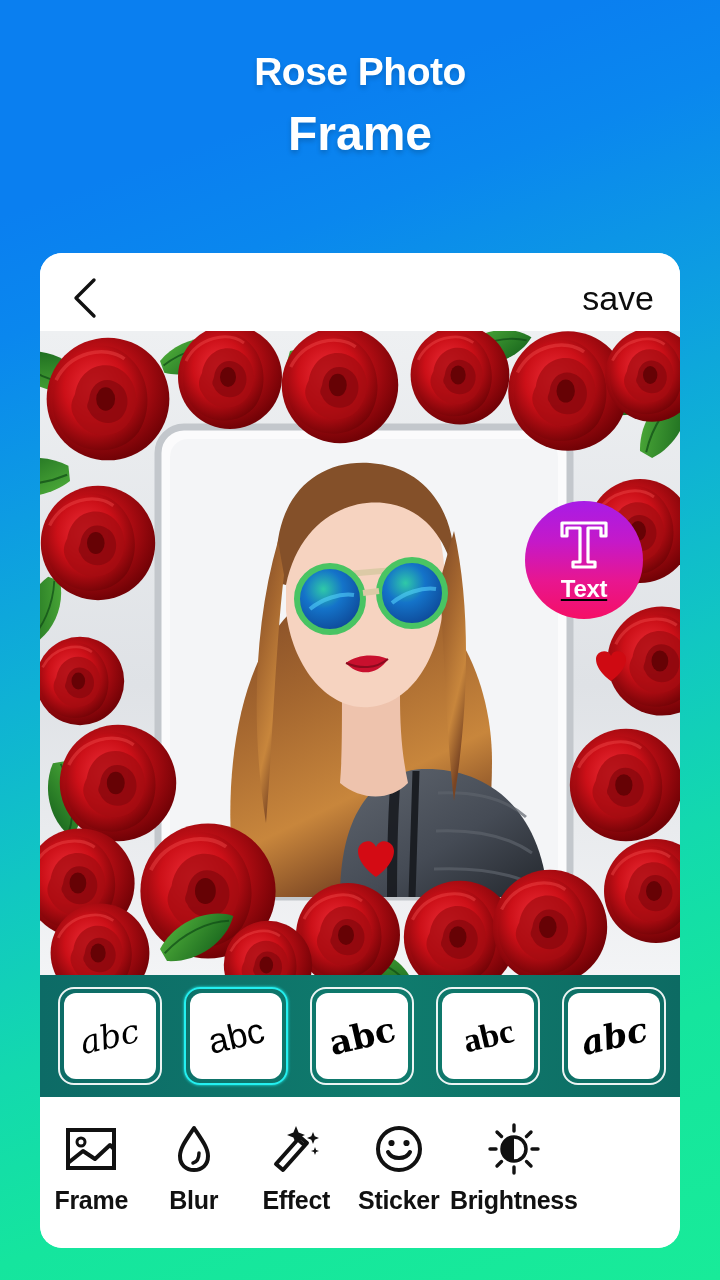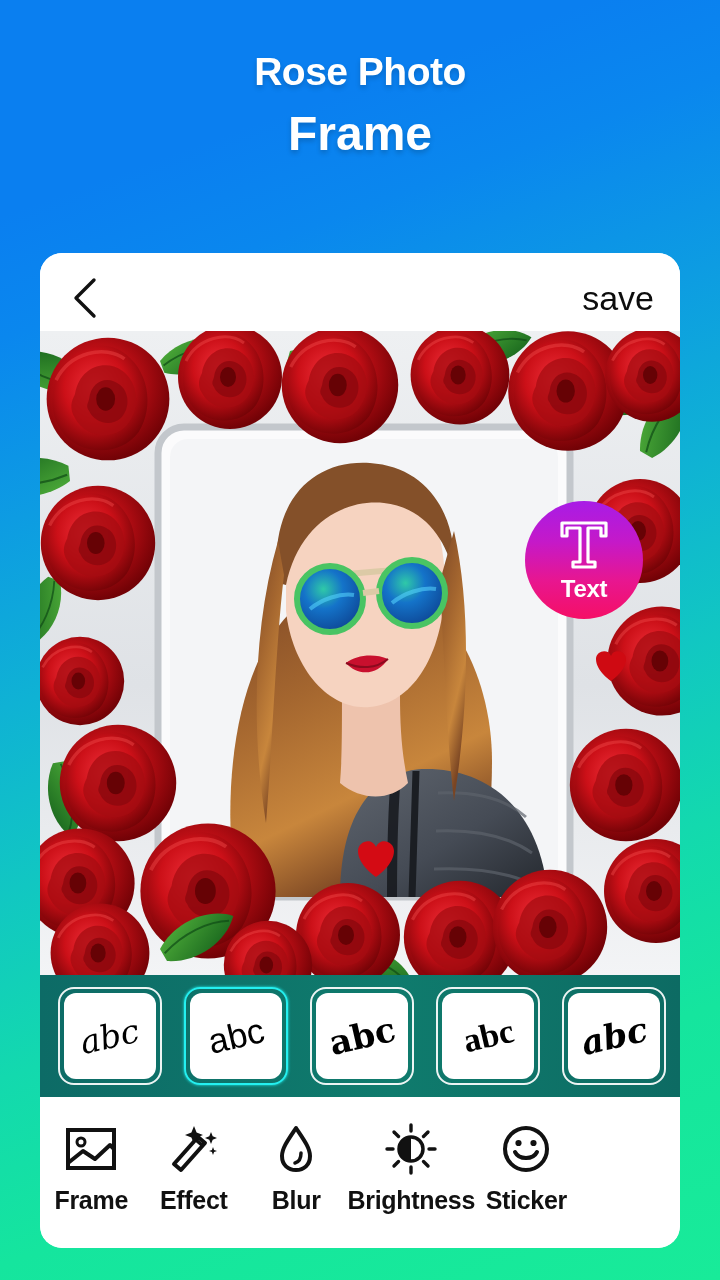--- a/index.html
+++ b/index.html
@@ -146,20 +146,21 @@
     position: absolute;
     left: 525px; top: 1101px;
     width: 118px; height: 118px;
     border-radius: 50%;
     background: linear-gradient(180deg, #a81ce6 0%, #c519c8 35%, #e8168f 68%, #f50f66 100%);
     display: flex; flex-direction: column;
     align-items: center; justify-content: center;
     gap: 2px;
     cursor: pointer;
     z-index: 5;
+    text-decoration: underline;
   }
   .text-fab .tool-label { color: #ffffff; font-size: 24px; }
 </style>
 </head>
 <body>
 
 <div id="app">
 
   <div class="title-wrap">
     <div class="title-line1">Rose Photo</div>
@@ -411,39 +412,51 @@
               <rect x="3" y="3" width="46" height="38" fill="none" stroke="#111" stroke-width="4"></rect>
               <circle cx="16" cy="15" r="4" fill="none" stroke="#111" stroke-width="3"></circle>
               <polyline points="3,36 18,24 30,32 45,18 49,22" fill="none" stroke="#111" stroke-width="4" stroke-linejoin="round"></polyline>
             </svg>
           </div>
           <div class="tool-label">Frame</div>
         </div>
 
         <div class="tool">
           <div class="tool-icon">
+            <svg width="40" height="50" viewBox="0 0 40 50">
+              <path d="M20,4 C28,16 34,24 34,32 C34,41 28,46 20,46 C12,46 6,41 6,32 C6,24 12,16 20,4 Z" fill="none" stroke="#111" stroke-width="4" stroke-linejoin="round"></path>
+              <path d="M25,29 C25,35 23,38 19,39" fill="none" stroke="#111" stroke-width="3.5" stroke-linecap="round"></path>
+            </svg>
+          </div>
+          <div class="tool-label">Blur</div>
+        </div>
+
+        <div class="tool">
+          <div class="tool-icon">
             <svg width="52" height="50" viewBox="0 0 52 50">
               <path d="M6,44 L30,17 L37,23 L13,50 Z" fill="none" stroke="#111" stroke-width="4" stroke-linejoin="round" transform="translate(0,-4)"></path>
               <path d="M28,16 L35,22" stroke="#111" stroke-width="3.5"></path>
               <path d="M26,2 L28.6,8.4 L35,11 L28.6,13.6 L26,20 L23.4,13.6 L17,11 L23.4,8.4 Z" fill="#111"></path>
               <path d="M43,8 L44.7,12.3 L49,14 L44.7,15.7 L43,20 L41.3,15.7 L37,14 L41.3,12.3 Z" fill="#111"></path>
               <path d="M45,23 L46.1,25.9 L49,27 L46.1,28.1 L45,31 L43.9,28.1 L41,27 L43.9,25.9 Z" fill="#111"></path>
             </svg>
           </div>
           <div class="tool-label">Effect</div>
         </div>
 
         <div class="tool">
           <div class="tool-icon">
-            <svg width="40" height="50" viewBox="0 0 40 50">
-              <path d="M20,4 C28,16 34,24 34,32 C34,41 28,46 20,46 C12,46 6,41 6,32 C6,24 12,16 20,4 Z" fill="none" stroke="#111" stroke-width="4" stroke-linejoin="round"></path>
-              <path d="M25,29 C25,35 23,38 19,39" fill="none" stroke="#111" stroke-width="3.5" stroke-linecap="round"></path>
+            <svg width="50" height="50" viewBox="0 0 50 50">
+              <circle cx="25" cy="25" r="21" fill="none" stroke="#111" stroke-width="4"></circle>
+              <circle cx="17.5" cy="19" r="3.1" fill="#111"></circle>
+              <circle cx="32.5" cy="19" r="3.1" fill="#111"></circle>
+              <path d="M14,28 C18,36 32,36 36,28" fill="none" stroke="#111" stroke-width="4" stroke-linecap="round"></path>
             </svg>
           </div>
-          <div class="tool-label">Blur</div>
+          <div class="tool-label">Sticker</div>
         </div>
 
         <div class="tool">
           <div class="tool-icon">
             <svg width="52" height="52" viewBox="0 0 52 52">
               <circle cx="26" cy="26" r="12" fill="none" stroke="#111" stroke-width="3.5"></circle>
               <path d="M26,14 A12,12 0 0,0 26,38 Z" fill="#111"></path>
               <g stroke="#111" stroke-width="3.4" stroke-linecap="round">
                 <line x1="26" y1="2" x2="26" y2="8"></line>
                 <line x1="26" y1="44" x2="26" y2="50"></line>
@@ -452,32 +465,20 @@
                 <line x1="9" y1="9" x2="13.5" y2="13.5"></line>
                 <line x1="38.5" y1="38.5" x2="43" y2="43"></line>
                 <line x1="9" y1="43" x2="13.5" y2="38.5"></line>
                 <line x1="38.5" y1="13.5" x2="43" y2="9"></line>
               </g>
             </svg>
           </div>
           <div class="tool-label">Brightness</div>
         </div>
 
-        <div class="tool">
-          <div class="tool-icon">
-            <svg width="50" height="50" viewBox="0 0 50 50">
-              <circle cx="25" cy="25" r="21" fill="none" stroke="#111" stroke-width="4"></circle>
-              <circle cx="17.5" cy="19" r="3.1" fill="#111"></circle>
-              <circle cx="32.5" cy="19" r="3.1" fill="#111"></circle>
-              <path d="M14,28 C18,36 32,36 36,28" fill="none" stroke="#111" stroke-width="4" stroke-linecap="round"></path>
-            </svg>
-          </div>
-          <div class="tool-label">Sticker</div>
-        </div>
-
         <div class="tool" style="visibility:hidden;">
           <div class="tool-icon"></div>
           <div class="tool-label">Text</div>
         </div>
 
       </div>
     </div>
 
     <div class="text-fab" style="left:485px; top:248px;">
       <svg width="56" height="56" viewBox="0 0 56 56">

